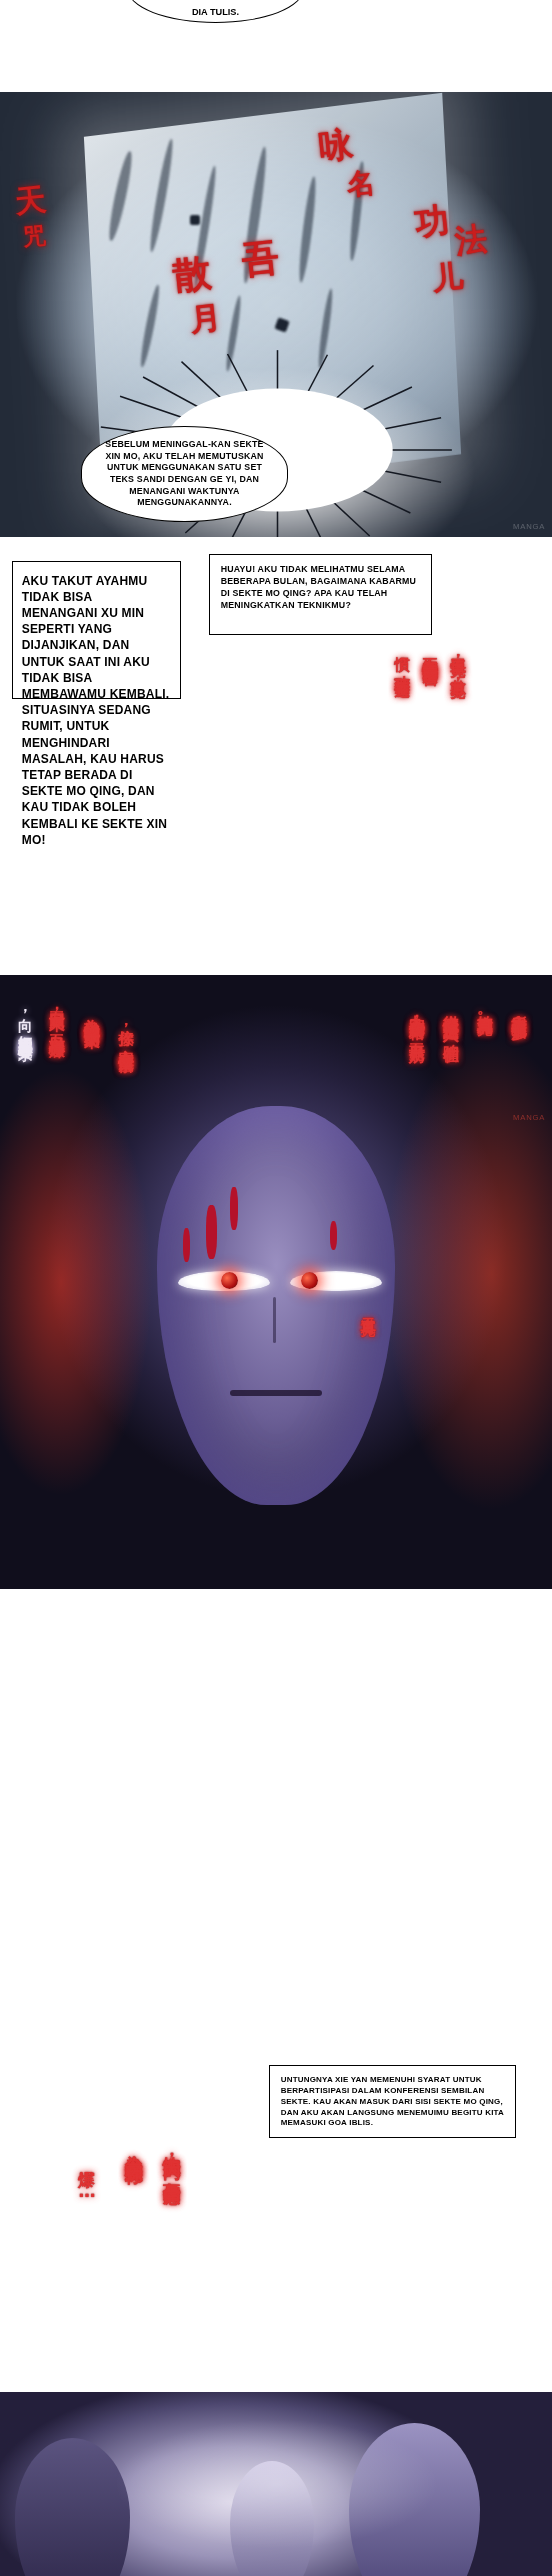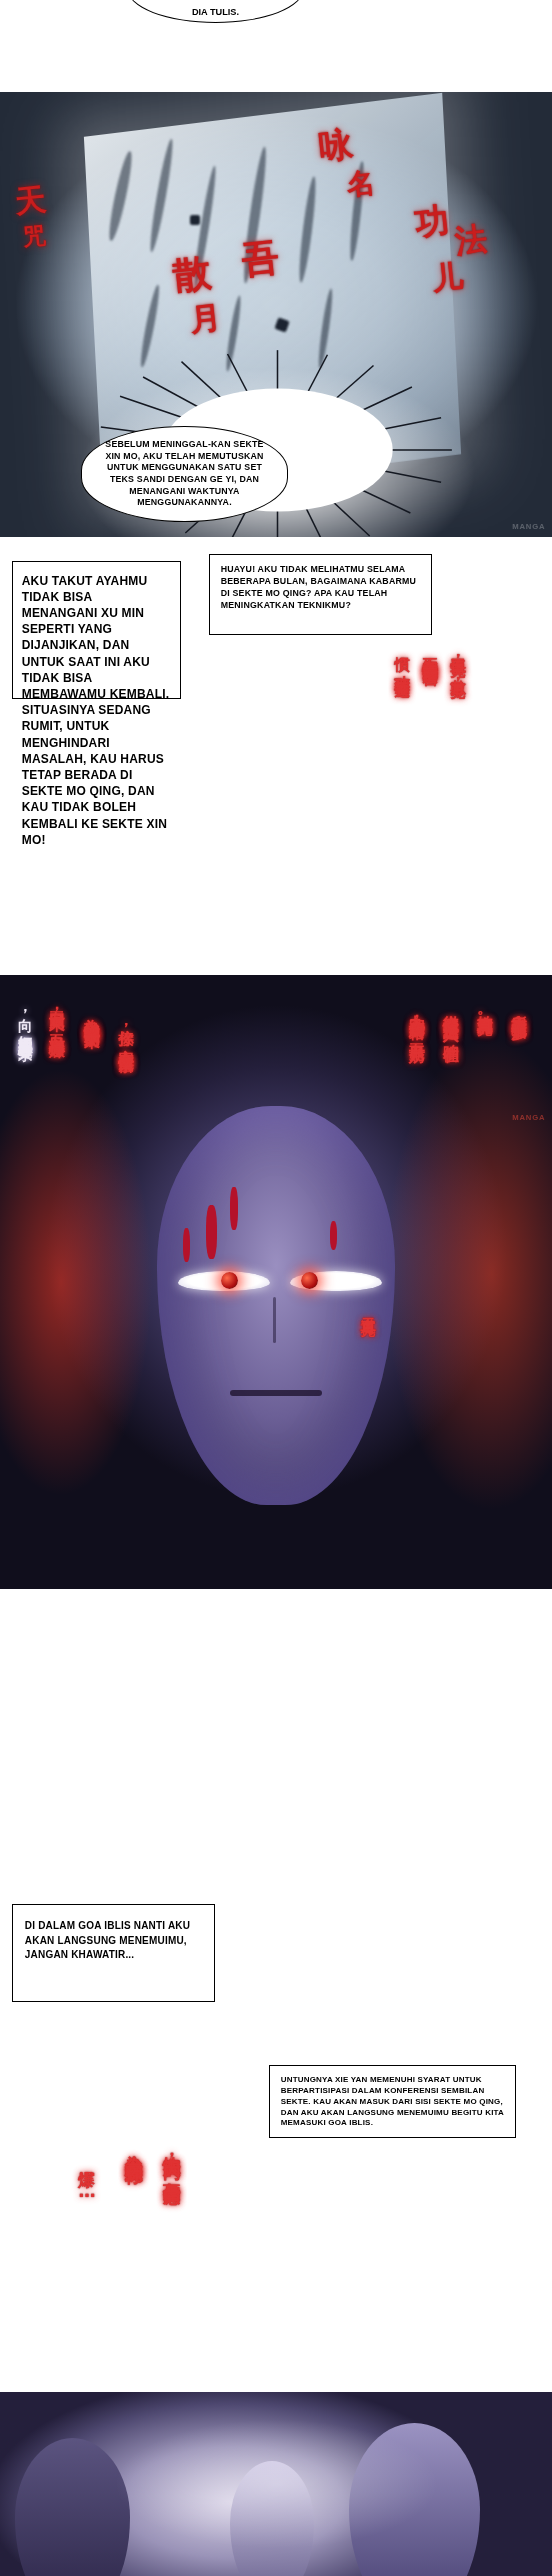--- a/index.html
+++ b/index.html
@@ -130,21 +130,21 @@
   }
   #bubble-cave{
     left:11.5px;top:1904px;width:203px;height:98px;
     padding:14px 12.3px;font-size:10px;line-height:1.45;
   }
   #bubble-xie{
     left:269px;top:2065px;width:247px;height:73px;
     padding:9.2px 10.7px;font-size:8px;line-height:1.35;
   }
   .wm{
-    position:absolute;color:rgba(255,255,255,.25);font-size:7.7px;font-weight:700;
+    position:absolute;color:rgba(255,255,255,.25);font-size:7.7px;font-weight:400;
     letter-spacing:0.8px;
   }
 </style>
 </head>
 <body>
 
 <div class="page">
 
   <div class="top-bubble">
     <span class="txt">DIA TULIS.</span>
@@ -252,23 +252,20 @@
 
     <div class="vcn" style="left:408px;top:27px;font-size:16px;height:192px;">九宗大會的資格，吾兒不妨</div>
     <div class="vcn" style="left:442px;top:27px;font-size:16px;height:192px;">從魔情宗這邊進入，咱們在</div>
     <div class="vcn" style="left:476px;top:27px;font-size:16px;height:154px;">始魔洞再見。</div>
     <div class="vcn" style="left:510px;top:27px;font-size:15.4px;height:138px;">所幸謝淼也有參加</div>
     <div class="vcn" style="left:359px;top:330px;font-size:15.4px;height:138px;">天道再見</div>
 
     <div class="wm" style="right:7.7px;top:138px;color:rgba(255,80,60,.45);">MANGA</div>
   </div>
 
-  <div class="bubble" id="bubble-cave">
-    <span class="txt">DI DALAM GOA IBLIS NANTI AKU AKAN LANGSUNG MENEMUIMU, JANGAN KHAWATIR...</span>
-  </div>
 
   <div class="bubble" id="bubble-xie">
     <span class="txt">UNTUNGNYA XIE YAN MEMENUHI SYARAT UNTUK BERPARTISIPASI DALAM KONFERENSI SEMBILAN SEKTE. KAU AKAN MASUK DARI SISI SEKTE MO QING, DAN AKU AKAN LANGSUNG MENEMUIMU BEGITU KITA MEMASUKI GOA IBLIS.</span>
   </div>
 
   <div class="vcn" style="left:77px;top:2158px;font-size:17px;height:138px;">爆……</div>
   <div class="vcn" style="left:123px;top:2142px;font-size:17.7px;height:165px;">為父會盡力尋到你，</div>
   <div class="vcn" style="left:161px;top:2142px;font-size:17.7px;height:165px;">快在洞天内，勿憂勿慮</div>
 
   <div class="panel" id="panel-bottom">

